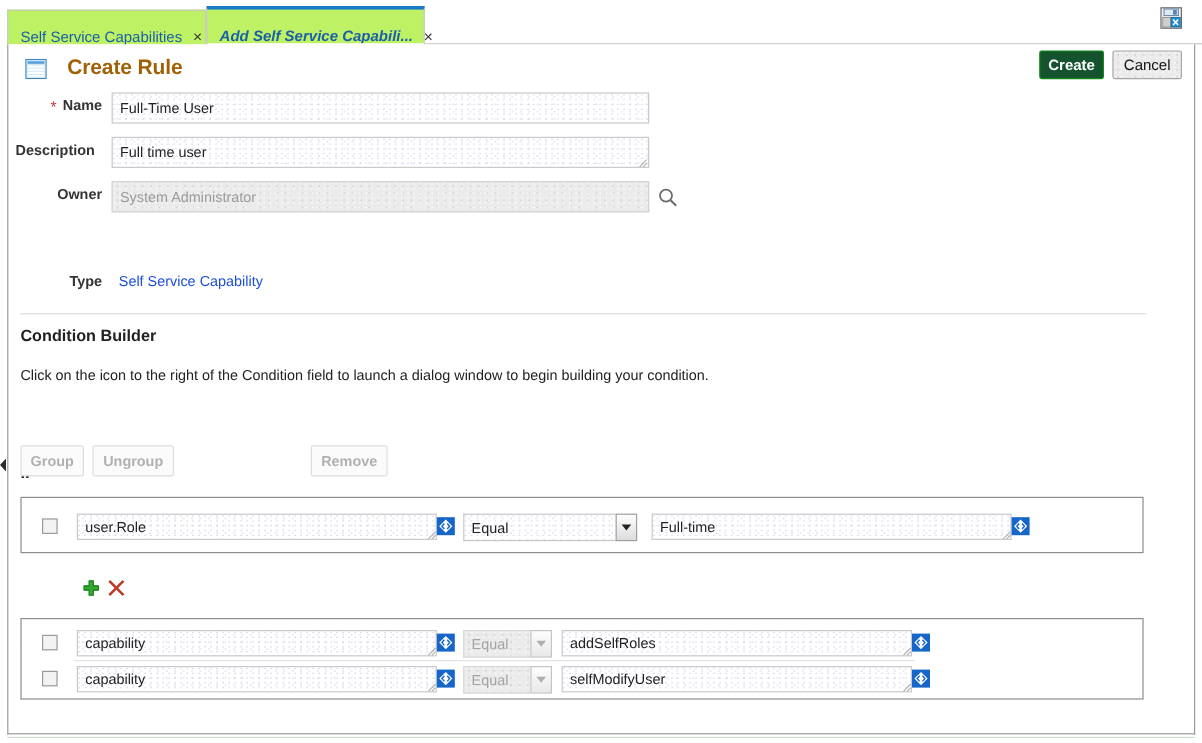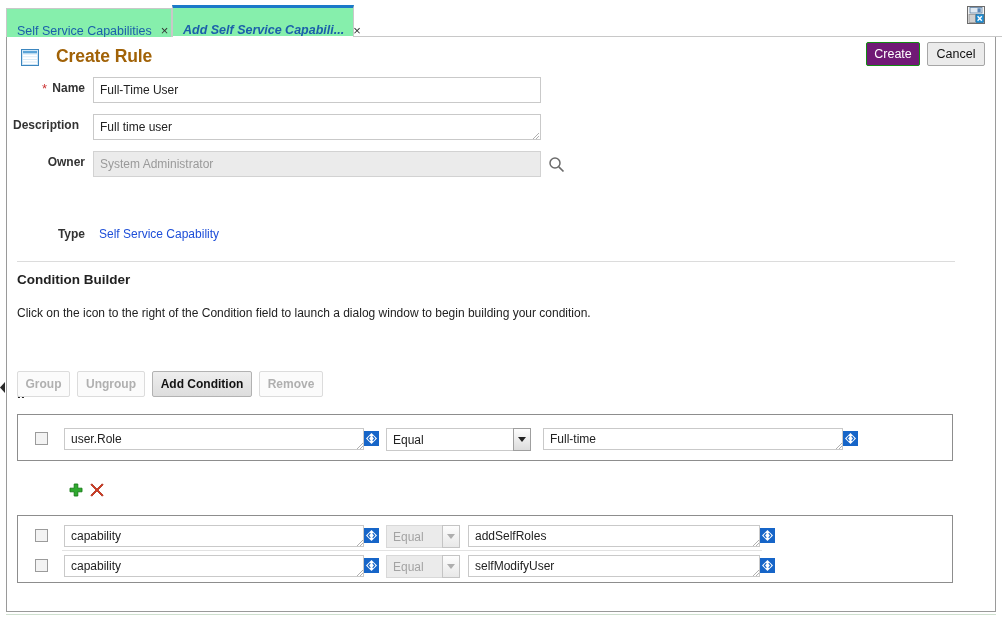--- a/index.html
+++ b/index.html
@@ -23,21 +23,21 @@
     background-image:
       radial-gradient(circle at 1px 1px, rgba(255,255,255,.8) .6px, transparent .7px),
       radial-gradient(circle at 4px 3px, rgba(190,190,190,.5) .6px, transparent .7px);
     background-size:5px 4px,7px 6px;
   }
 
   
   #tabstrip{position:absolute;left:0;top:0;width:1002px;height:38px;background:#fff;}
   .tab{
     position:absolute;top:8px;height:29px;box-sizing:border-box;
-    border:1px solid #c8c8c8;border-bottom:none;background:#86efac;
+    border:1px solid #c8c8c8;border-bottom:none;background:#bef264;
     display:flex;align-items:center;padding:15px 8px 0 10px;gap:8px;white-space:nowrap;
   }
   .tab .lbl{font-size:12.5px;color:#1b5faa;}
   .tab .x{font-size:13px;color:#333;line-height:1;padding:0 1px;cursor:pointer;}
   #tab0{left:6px;width:166px;}
   #tab1{left:172px;width:182px;top:5px;height:32px;border-top:3px solid #1a79c8;}
   #tab1 .lbl{font-style:italic;font-weight:bold;color:#1b5faa;}
   #tabfill{position:absolute;left:354px;top:36px;width:648px;height:1px;background:#c8c8c8;}
   #tab1mask{position:absolute;left:173px;top:36px;width:180px;height:3px;background:#fff;}
 
@@ -52,22 +52,22 @@
   #splitter{position:absolute;left:0;top:37px;width:6px;height:575px;
     border-right:1px dotted #bcd4e6;background:#fff;}
   #splithandle{position:absolute;left:0px;top:345px;width:6px;height:11px;}
 
   
   #pagehead{position:absolute;left:0;top:0;width:988px;height:38px;}
   #titleicon{position:absolute;left:14px;top:12px;width:18px;height:17px;}
   #pagetitle{position:absolute;left:29px;top:9px;font-size:17.5px;font-weight:bold;color:#a16207;letter-spacing:-.1px;margin-left:20px;}
   #btn-create{
     position:absolute;left:859px;top:5px;width:54px;height:24px;
-    background:#701a75;border:1px solid #138c13;border-radius:2px;
-    color:#fff;font-size:12.5px;font-weight:normal;cursor:pointer;
+    background:#14532d;border:1px solid #138c13;border-radius:2px;
+    color:#fff;font-size:12.5px;font-weight:bold;cursor:pointer;
     display:flex;align-items:center;justify-content:center;padding:0;
   }
   #btn-cancel{
     position:absolute;left:920px;top:5px;width:58px;height:24px;
     border:1px solid #a6a6a6;border-radius:2px;color:#111;font-size:12.5px;cursor:pointer;
     display:flex;align-items:center;justify-content:center;padding:0;
   }
 
   
   .frow{position:absolute;left:0;width:988px;height:28px;}
@@ -198,21 +198,20 @@
   <div class="hr" style="left:10px;top:224px;width:938px"></div>
 
   <div class="sechead" style="left:10px;top:235px">Condition Builder</div>
 
   <div class="helptext" style="left:10px;top:269px">Click on the icon to the right of the Condition field to launch a dialog window to begin building your condition.</div>
 
   <div class="ifthen" style="left:10px;top:301px">IF</div>
 
   <button class="tbtn dis tex-grey" style="left:10px;top:334px;width:53px">Group</button>
   <button class="tbtn dis tex-grey" style="left:70px;top:334px;width:68px">Ungroup</button>
-  <button class="tbtn on" style="left:145px;top:334px;width:100px">Add Condition</button>
   <button class="tbtn dis tex-grey" style="left:252px;top:334px;width:64px">Remove</button>
 
   <div class="condbox" style="left:10px;top:377px;width:936px;height:47px">
     <div>
       <div class="cbox" style="left:17px;top:17px"></div>
 
       <input class="field tex" style="left: 46px; top: 13px; width: 300px; height: 22px;" value="user.Role">
       <svg class="grip" style="left:338px;top:27px" viewBox="0 0 8 8">
         <path d="M7 1 L1 7 M7 4 L4 7" stroke="#b0b0b0" stroke-width="1"></path>
       </svg>

